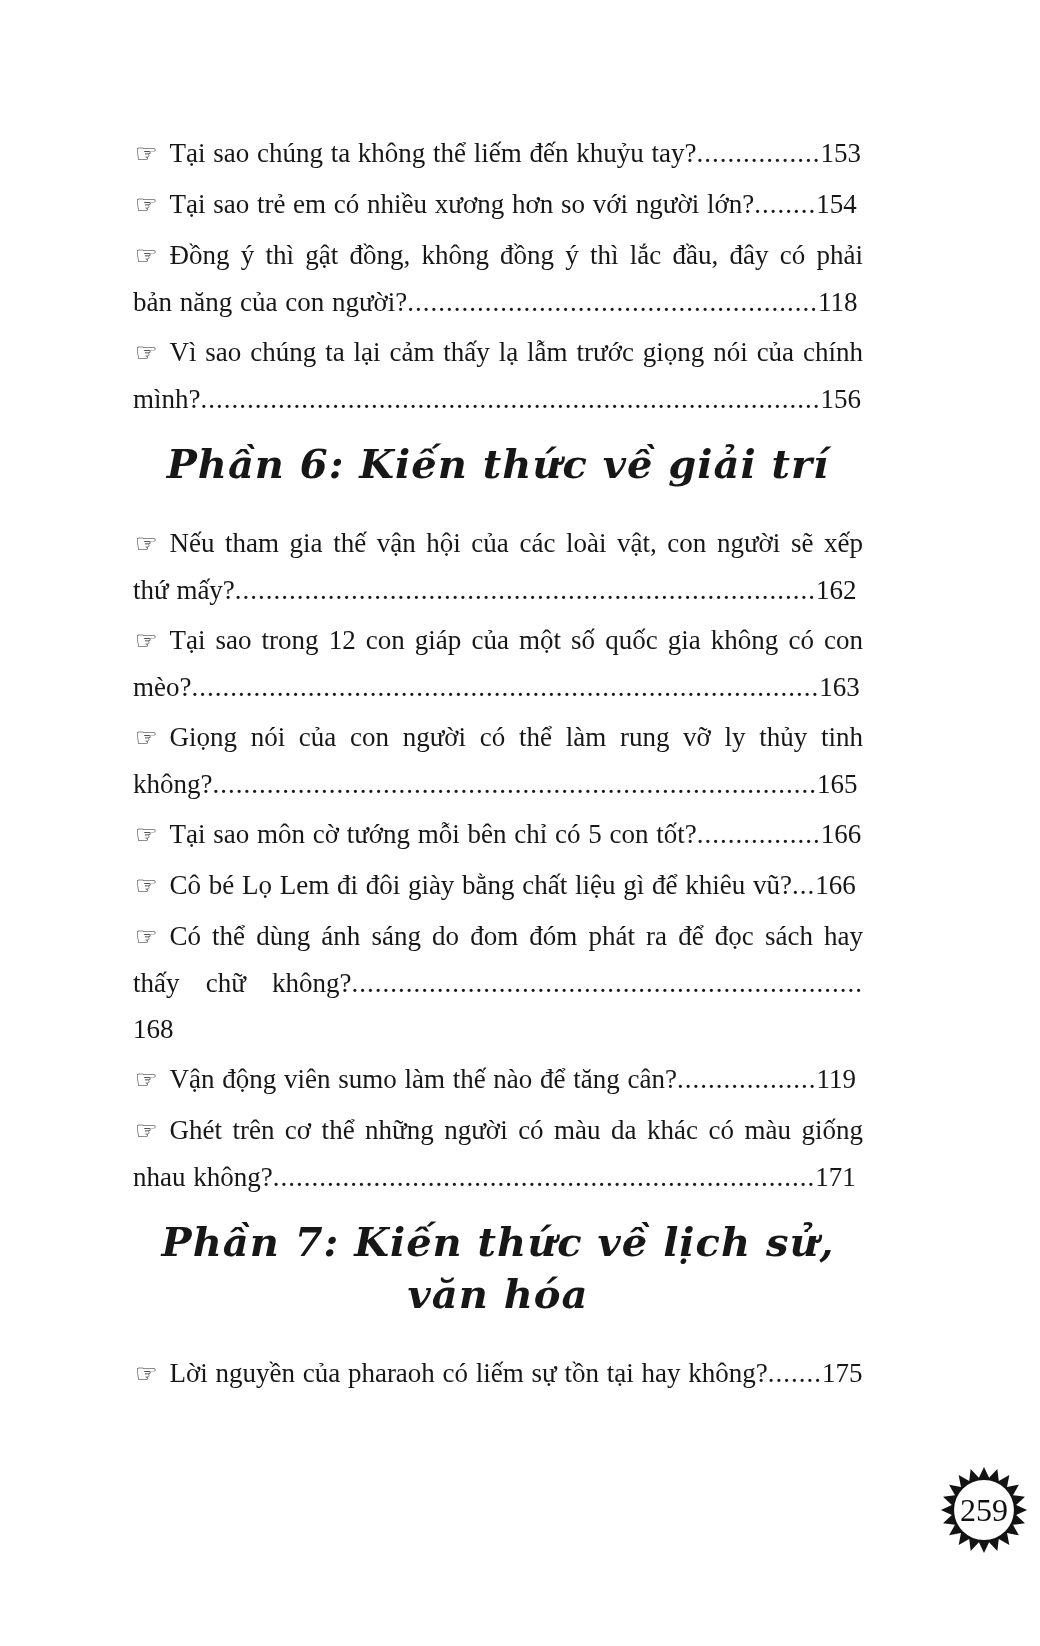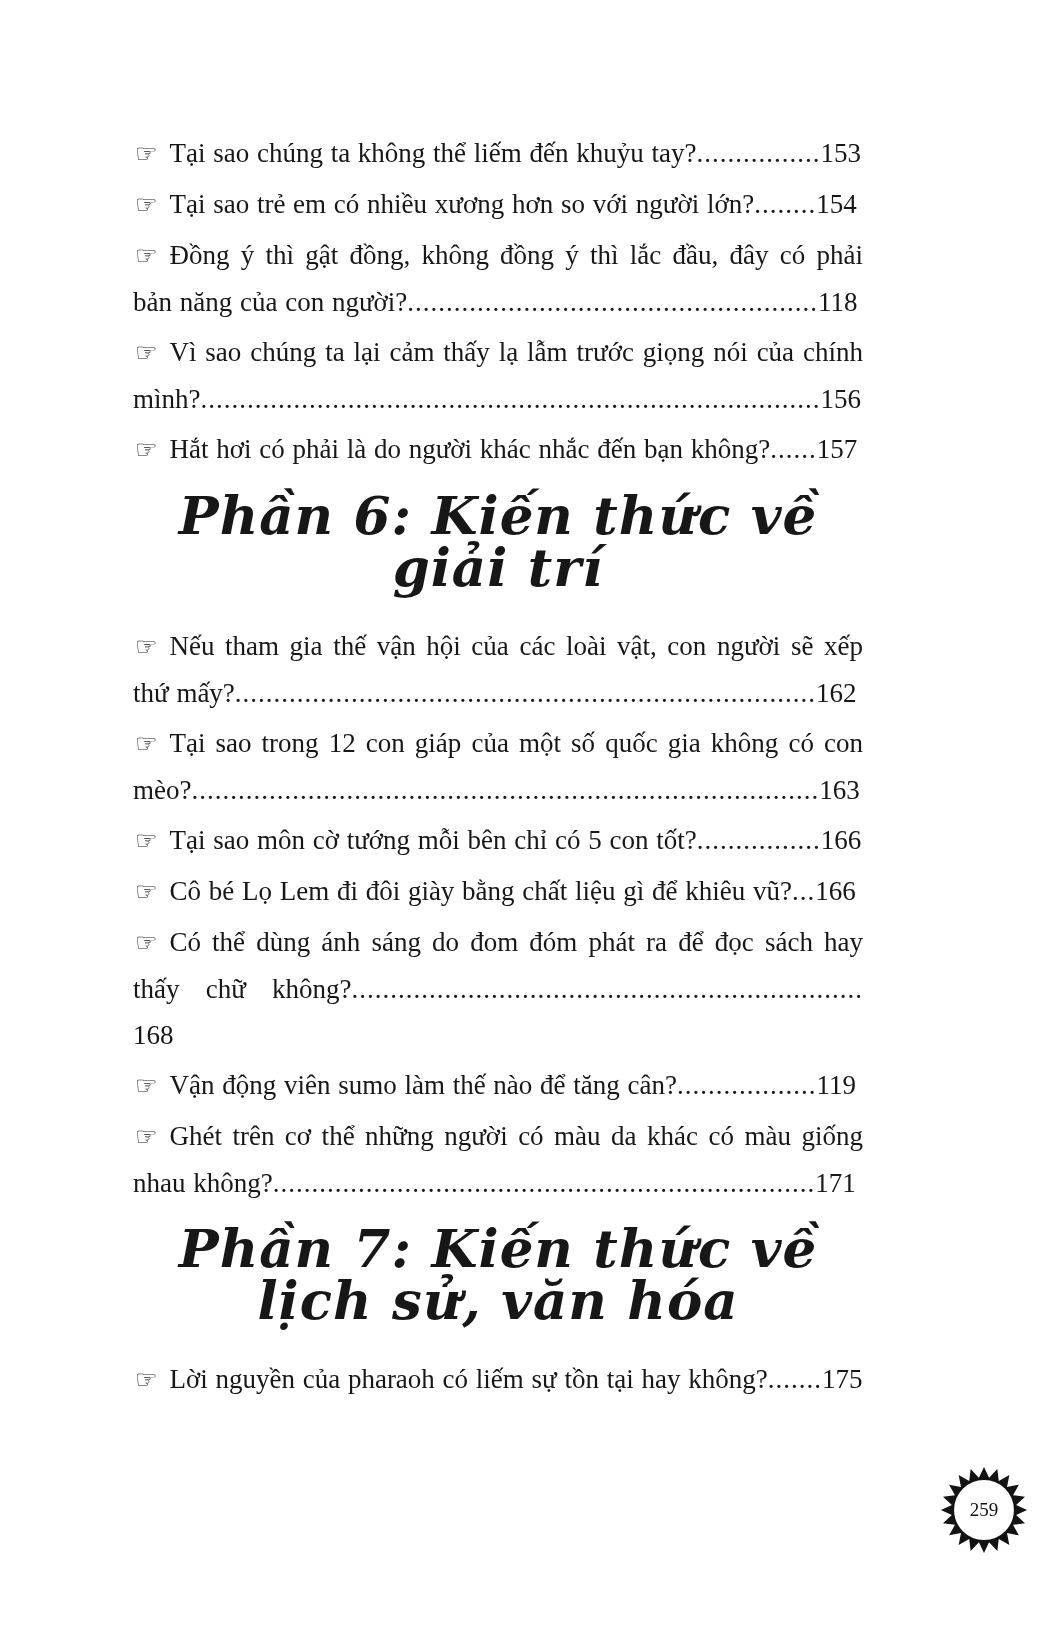--- a/index.html
+++ b/index.html
@@ -42,21 +42,21 @@
   }
   .pnum {
     display: inline-block;
     white-space: nowrap;
   }
   .heading {
     text-align: center;
     font-family: "DejaVu Serif", serif;
     font-style: italic;
     font-weight: bold;
-    font-size: 53px;
+    font-size: 40px;
     line-height: 52px;
     margin-top: 16px;
     margin-bottom: 30px;
     letter-spacing: 1px;
   }
   .badge {
     position: absolute;
     right: 12px;
     top: 1466px;
     width: 88px;
@@ -66,42 +66,42 @@
     position: absolute;
     left: 0; top: 0;
     width: 88px; height: 88px;
   }
   .badge-num {
     position: absolute;
     left: 0; top: 0; right: 0; bottom: 0;
     display: flex;
     align-items: center;
     justify-content: center;
-    font-size: 19px;
+    font-size: 32px;
     color: #111111;
   }
 </style>
 </head>
 <body>
 
 <div class="page">
   <div class="content">
 
     <div>
       <p class="entry"><span class="hand">☞</span><span class="etext">Tại sao chúng ta không thể liếm đến khuỷu tay?</span><span class="leader">................</span><span class="pnum">153</span></p>
       <p class="entry"><span class="hand">☞</span><span class="etext">Tại sao trẻ em có nhiều xương hơn so với người lớn?</span><span class="leader">........</span><span class="pnum">154</span></p>
       <p class="entry"><span class="hand">☞</span><span class="etext">Đồng ý thì gật đồng, không đồng ý thì lắc đầu, đây có phải bản năng của con người?</span><span class="leader">.....................................................</span><span class="pnum">118</span></p>
       <p class="entry"><span class="hand">☞</span><span class="etext">Vì sao chúng ta lại cảm thấy lạ lẫm trước giọng nói của chính mình?</span><span class="leader">................................................................................</span><span class="pnum">156</span></p>
-      <p class="entry"><span class="hand">☞</span><span class="etext">Hắt hơi có phải là do người khác nhắc đến bạn không?</span><span class="leader">......</span><span class="pnum">157</span></p>
     </div>
 
     <div>
       <h2 class="heading">Phần 6: Kiến thức về giải trí</h2>
       <p class="entry"><span class="hand">☞</span><span class="etext">Nếu tham gia thế vận hội của các loài vật, con người sẽ xếp thứ mấy?</span><span class="leader">...........................................................................</span><span class="pnum">162</span></p>
       <p class="entry"><span class="hand">☞</span><span class="etext">Tại sao trong 12 con giáp của một số quốc gia không có con mèo?</span><span class="leader">.................................................................................</span><span class="pnum">163</span></p>
+      <p class="entry"><span class="hand">☞</span><span class="etext">Giọng nói của con người có thể làm rung vỡ ly thủy tinh không?</span><span class="leader">..............................................................................</span><span class="pnum">165</span></p>
       <p class="entry"><span class="hand">☞</span><span class="etext">Tại sao môn cờ tướng mỗi bên chỉ có 5 con tốt?</span><span class="leader">................</span><span class="pnum">166</span></p>
       <p class="entry"><span class="hand">☞</span><span class="etext">Cô bé Lọ Lem đi đôi giày bằng chất liệu gì để khiêu vũ?</span><span class="leader">...</span><span class="pnum">166</span></p>
       <p class="entry"><span class="hand">☞</span><span class="etext">Có thể dùng ánh sáng do đom đóm phát ra để đọc sách hay thấy chữ không?</span><span class="leader">..................................................................</span><span class="pnum">168</span></p>
       <p class="entry"><span class="hand">☞</span><span class="etext">Vận động viên sumo làm thế nào để tăng cân?</span><span class="leader">..................</span><span class="pnum">119</span></p>
       <p class="entry"><span class="hand">☞</span><span class="etext">Ghét trên cơ thể những người có màu da khác có màu giống nhau không?</span><span class="leader">......................................................................</span><span class="pnum">171</span></p>
     </div>
 
     <div>
       <h2 class="heading">Phần 7: Kiến thức về lịch sử, văn hóa</h2>
       <p class="entry"><span class="hand">☞</span><span class="etext">Lời nguyền của pharaoh có liếm sự tồn tại hay không?</span><span class="leader">.......</span><span class="pnum">175</span></p>

